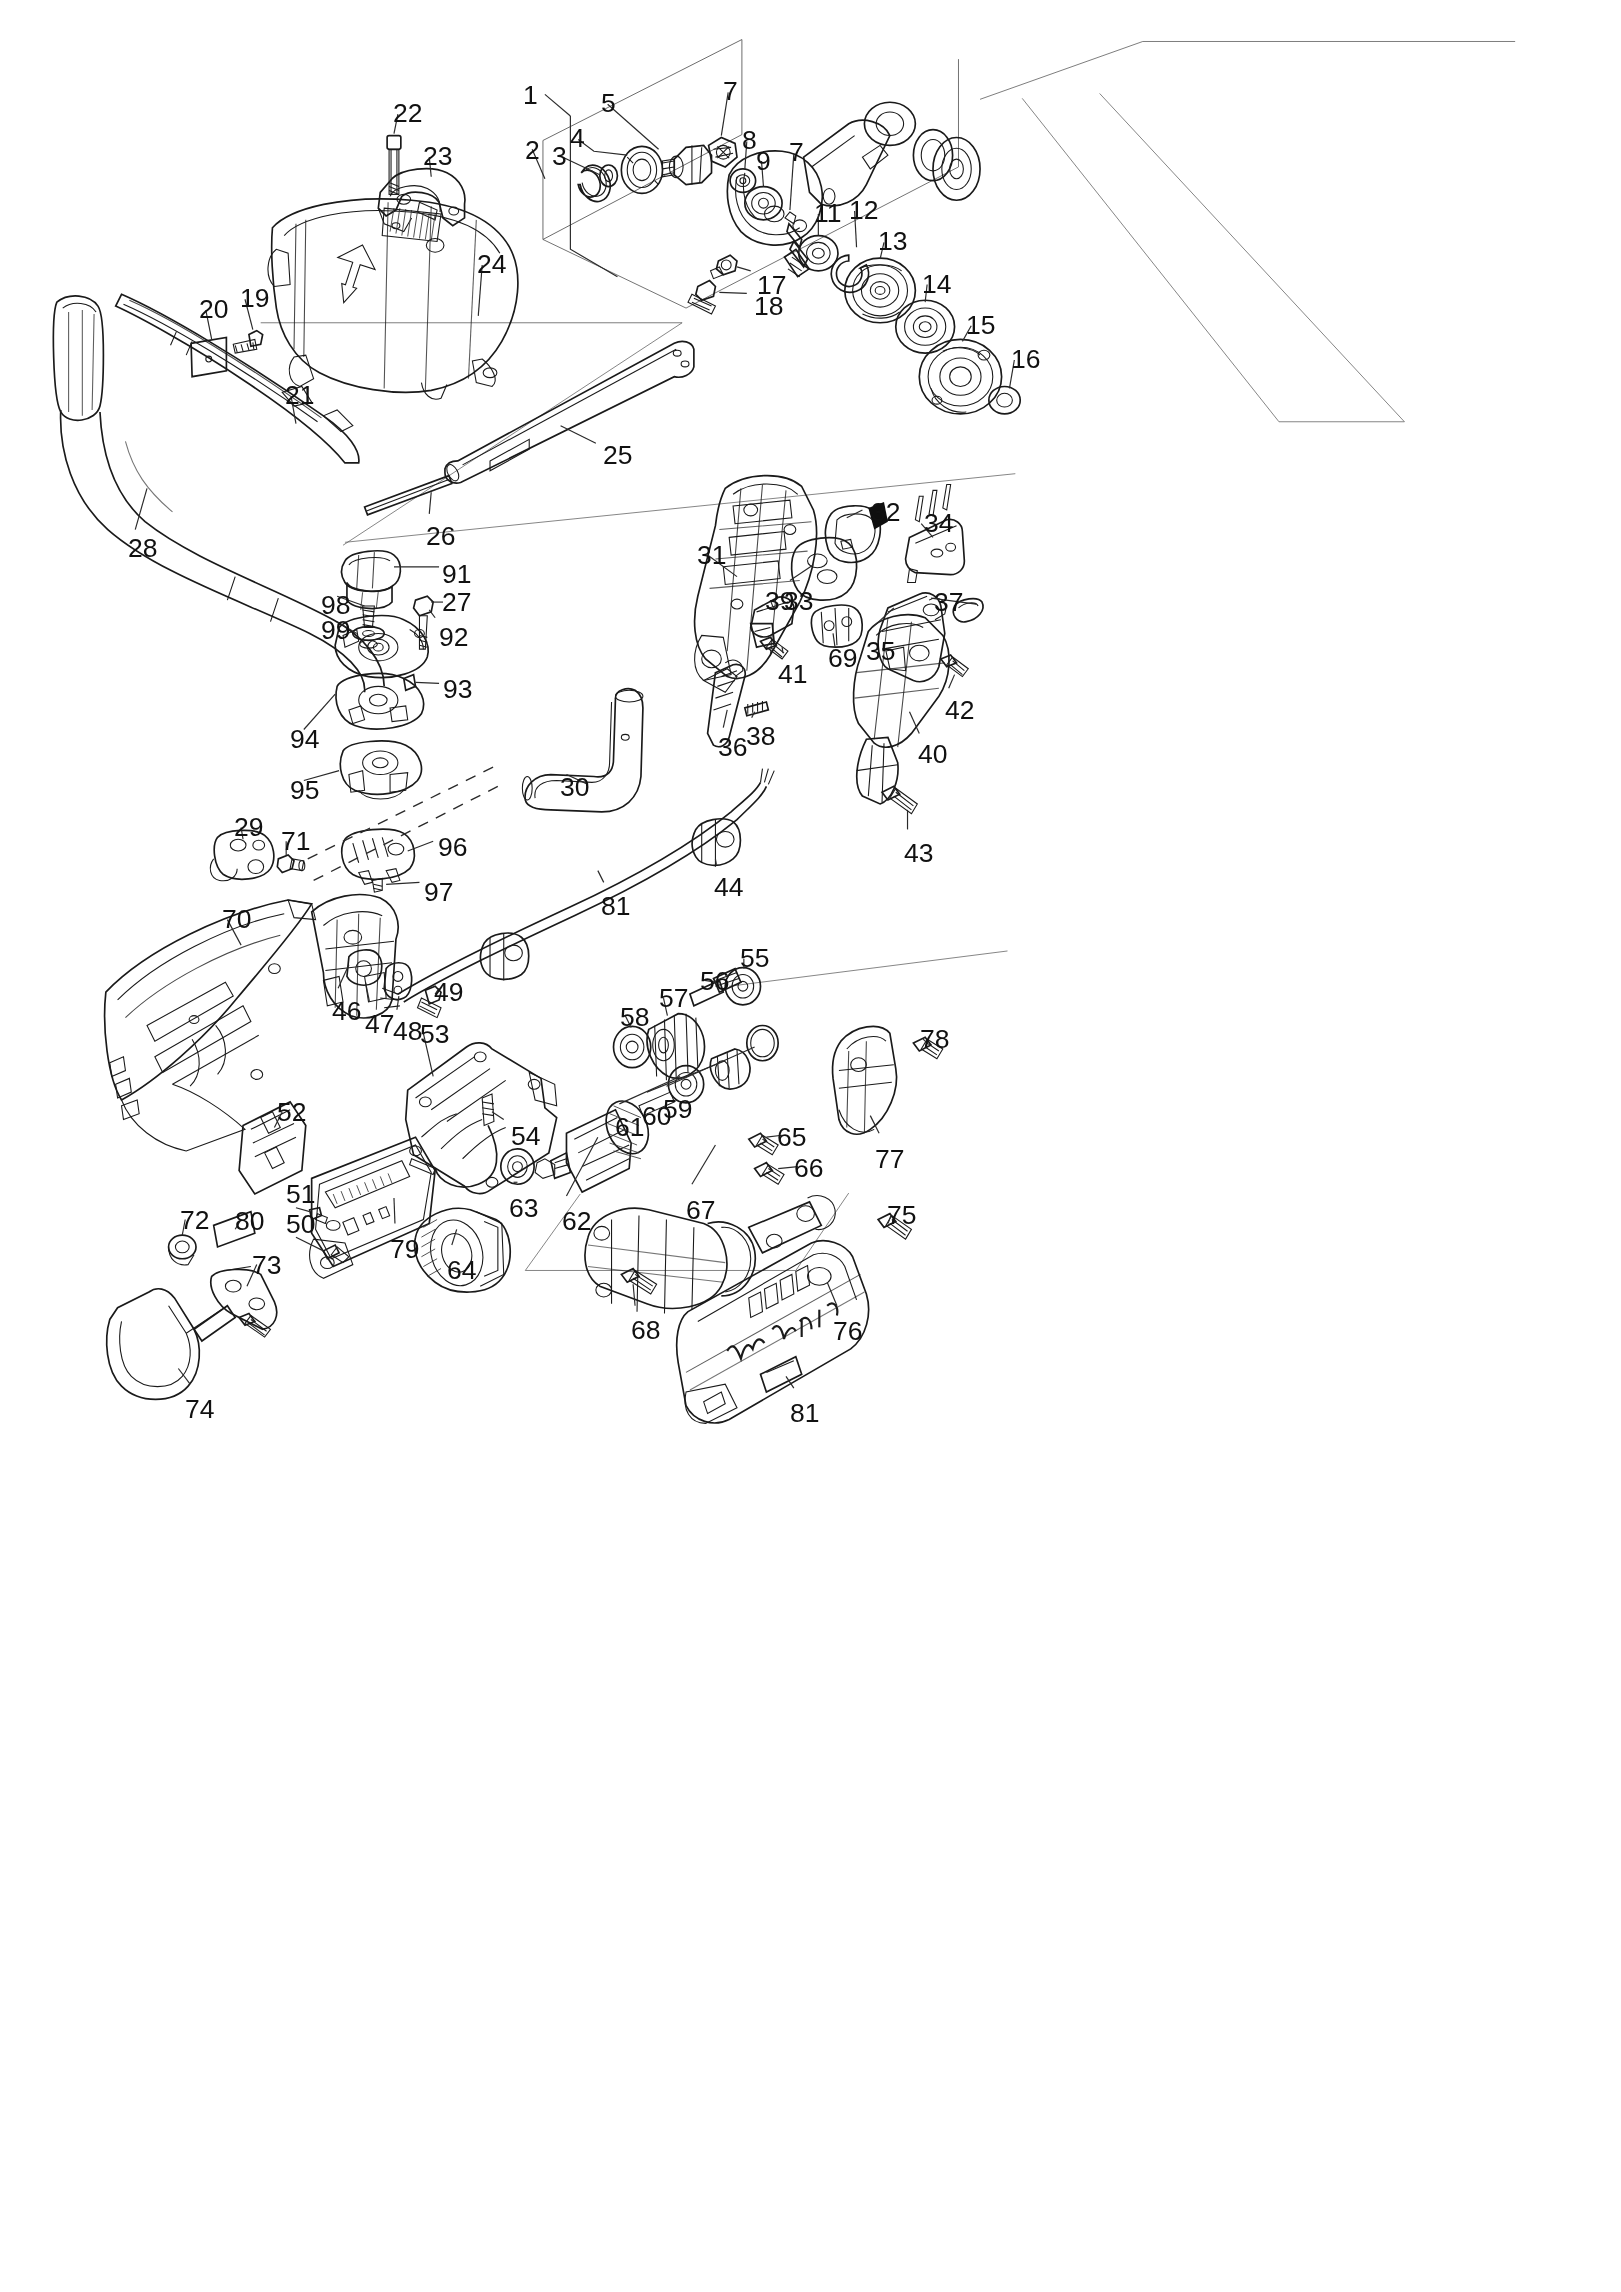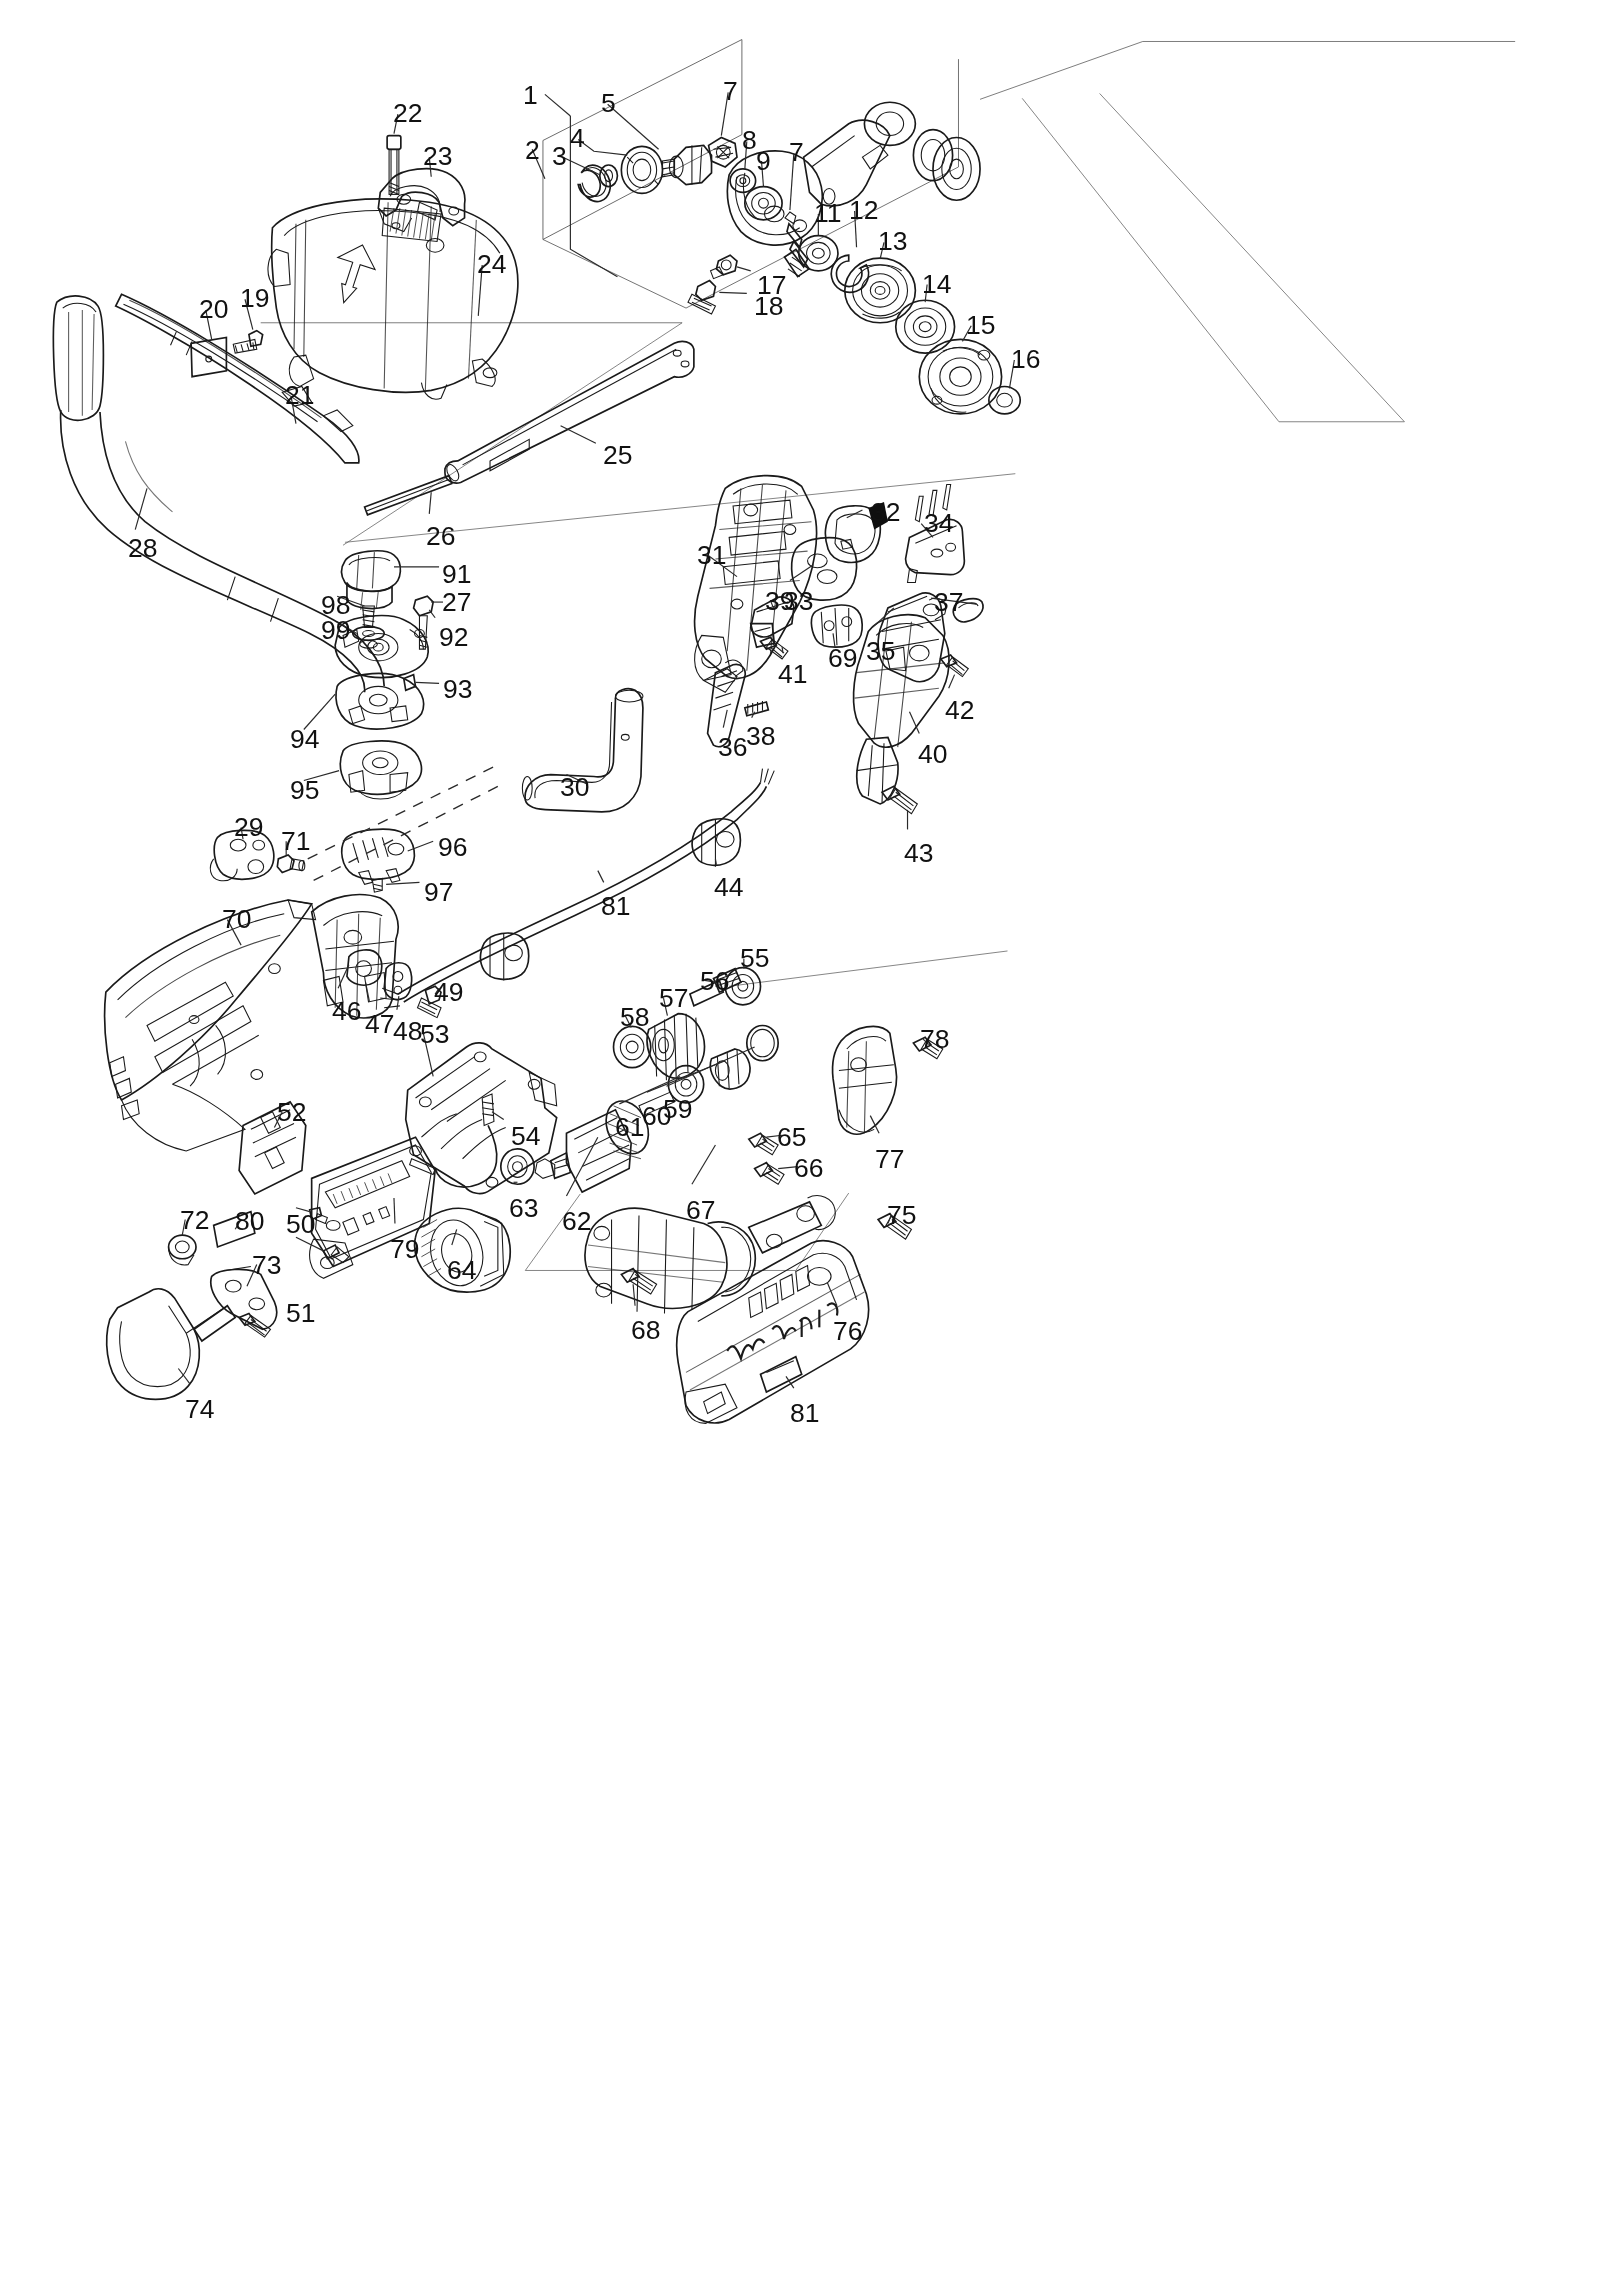--- a/index.html
+++ b/index.html
@@ -1130,21 +1130,21 @@
       <div class="callout" style="left: 778px; top: 661px;">41</div>
       <div class="callout" style="left: 945px; top: 697px;">42</div>
       <div class="callout" style="left: 904px; top: 840px;">43</div>
       <div class="callout" style="left: 714px; top: 874px;">44</div>
       <div class="callout" style="left: 601px; top: 893px;">81</div>
       <div class="callout" style="left: 332px; top: 998px;">46</div>
       <div class="callout" style="left: 365px; top: 1011px;">47</div>
       <div class="callout" style="left: 393px; top: 1018px;">48</div>
       <div class="callout" style="left: 434px; top: 979px;">49</div>
       <div class="callout" style="left: 286px; top: 1211px;">50</div>
-      <div class="callout" style="left: 286px; top: 1300px;">51</div>
+      <div class="callout" style="left: 286px; top: 1181px;">51</div>
       <div class="callout" style="left: 277px; top: 1099px;">52</div>
       <div class="callout" style="left: 420px; top: 1021px;">53</div>
       <div class="callout" style="left: 511px; top: 1123px;">54</div>
       <div class="callout" style="left: 740px; top: 945px;">55</div>
       <div class="callout" style="left: 700px; top: 968px;">56</div>
       <div class="callout" style="left: 659px; top: 985px;">57</div>
       <div class="callout" style="left: 620px; top: 1004px;">58</div>
       <div class="callout" style="left: 663px; top: 1096px;">59</div>
       <div class="callout" style="left: 642px; top: 1103px;">60</div>
       <div class="callout" style="left: 615px; top: 1114px;">61</div>

